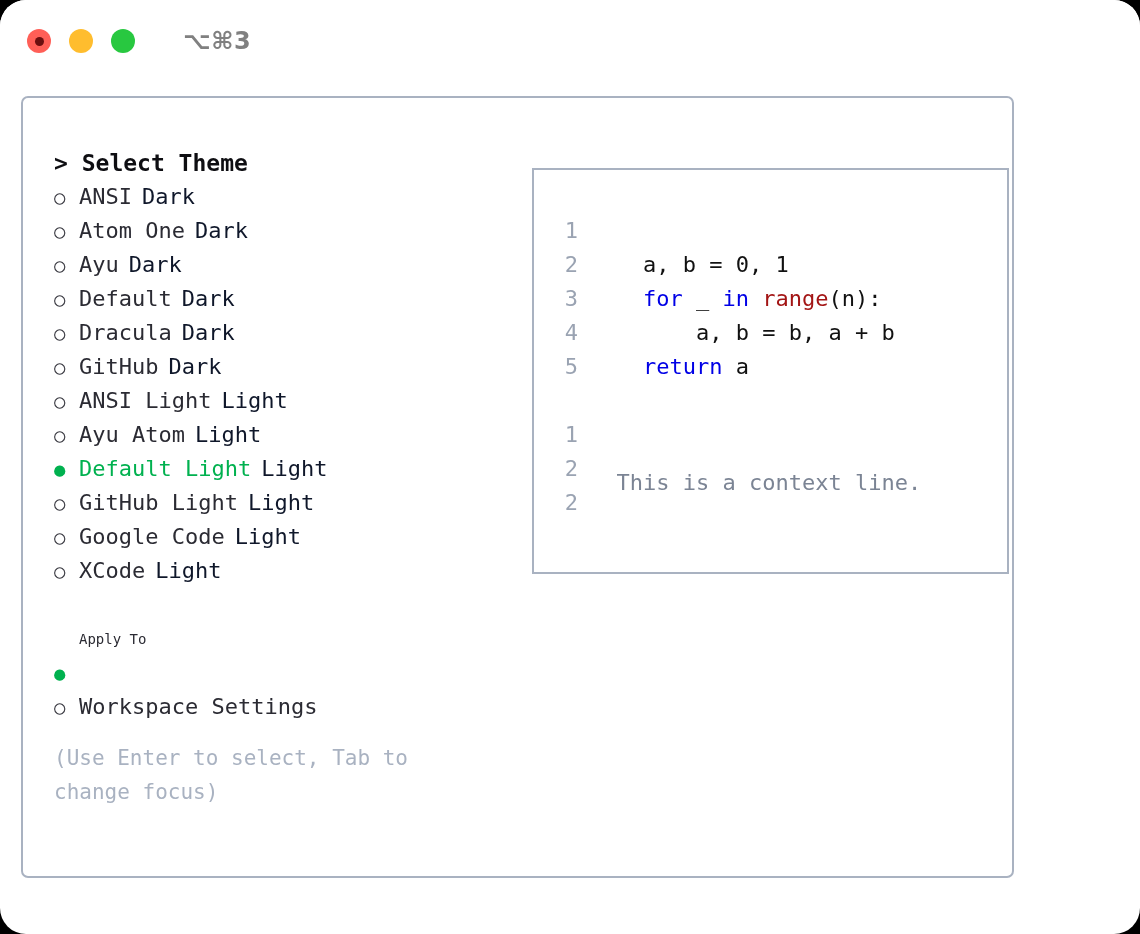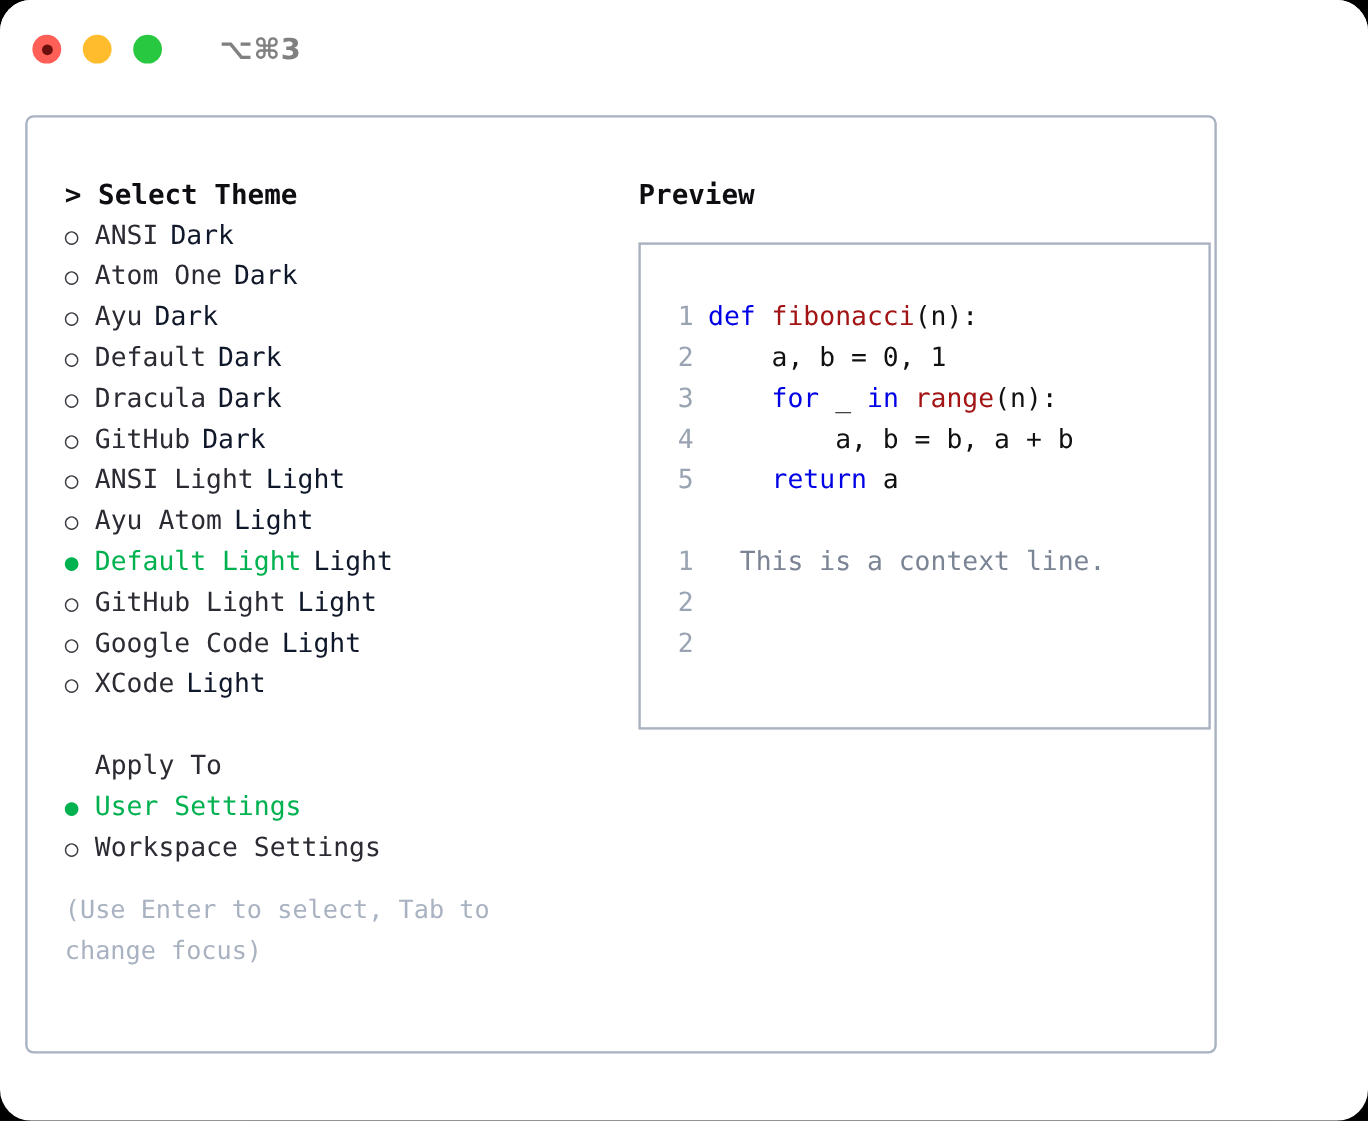--- a/index.html
+++ b/index.html
@@ -112,21 +112,21 @@
   .bullet.sel { color: #00b14f; font-size: 19px; }
 
   .opt-name { color: #2b2b33; }
   .opt-row.selected .opt-name { color: #00b14f; }
 
   .opt-badge { color: #0f172a; margin-left: 10px; }
 
   .group-gap { height: 34px; }
 
   .apply-title {
-    font-size: 22px;
+    font-size: 14px;
     color: #2b2b33;
     line-height: 34px;
     padding-left: 25px;
     white-space: pre;
   }
 
   .hint {
     margin-top: 17px;
     font-size: 21px;
     color: #a9b2c1;
@@ -174,21 +174,21 @@
   }
 
   .code-text { white-space: pre; }
 
   .tok-kw  { color: #0000e6; }
   .tok-fn  { color: #a31515; }
   .tok-pl  { color: #111111; }
 
   .diff-gap { height: 34px; }
 
-  .diff-ctx { color: #7b8494; }
+  .diff-ctx { color: #7b8494; margin-top: 48px; }
   .diff-del { color: #cc2121; }
   .diff-add { color: #00b512; }
 </style>
 </head>
 <body>
 
 <div class="page">
 
   <div class="titlebar">
     <div class="lights">
@@ -220,33 +220,32 @@
             <div class="opt-row"><span class="bullet">○</span><span class="opt-name">GitHub Light</span><span class="opt-badge">Light</span></div>
             <div class="opt-row"><span class="bullet">○</span><span class="opt-name">Google Code</span><span class="opt-badge">Light</span></div>
             <div class="opt-row"><span class="bullet">○</span><span class="opt-name">XCode</span><span class="opt-badge">Light</span></div>
           </div>
 
         <div class="group-gap"></div>
 
         <div class="apply-title">Apply To</div>
 
         <div class="opt-list" id="apply-list">
-            <div class="opt-row selected"><span class="bullet sel">●</span><span class="opt-name">User Settings</span></div>
+            <div class="opt-row selected"><span class="bullet sel">●</span></div>
             <div class="opt-row"><span class="bullet">○</span><span class="opt-name">Workspace Settings</span></div>
           </div>
 
         <div class="hint">(Use Enter to select, Tab to change focus)</div>
       </div>
 
       <div class="right-col">
-        <div class="preview-title">Preview</div>
 
         <div class="preview-box">
           <div id="code-block">
-              <div class="code-line"><span class="lineno">1</span><span class="code-text"><span class="tok-kw">def </span><span class="tok-fn">fibonacci</span><span class="tok-pl">(n):</span></span></div>
+              <div class="code-line"><span class="lineno">1</span></div>
               <div class="code-line"><span class="lineno">2</span><span class="code-text"><span class="tok-pl">    a, b = 0, 1</span></span></div>
               <div class="code-line"><span class="lineno">3</span><span class="code-text"><span class="tok-pl">    </span><span class="tok-kw">for</span><span class="tok-pl"> _ </span><span class="tok-kw">in </span><span class="tok-fn">range</span><span class="tok-pl">(n):</span></span></div>
               <div class="code-line"><span class="lineno">4</span><span class="code-text"><span class="tok-pl">        a, b = b, a + b</span></span></div>
               <div class="code-line"><span class="lineno">5</span><span class="code-text"><span class="tok-pl">    </span><span class="tok-kw">return </span><span class="tok-pl">a</span></span></div>
             </div>
           <div class="diff-gap"></div>
           <div id="diff-block">
               <div class="code-line"><span class="lineno">1</span><span class="code-text diff-ctx">  This is a context line.</span></div>
               <div class="code-line"><span class="lineno">2</span></div>
               <div class="code-line"><span class="lineno">2</span></div>

